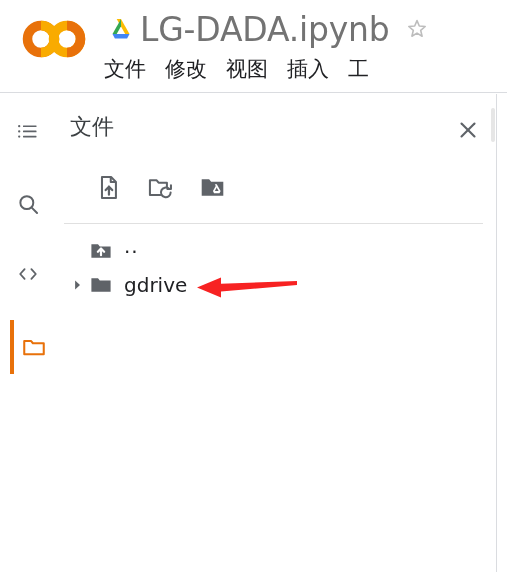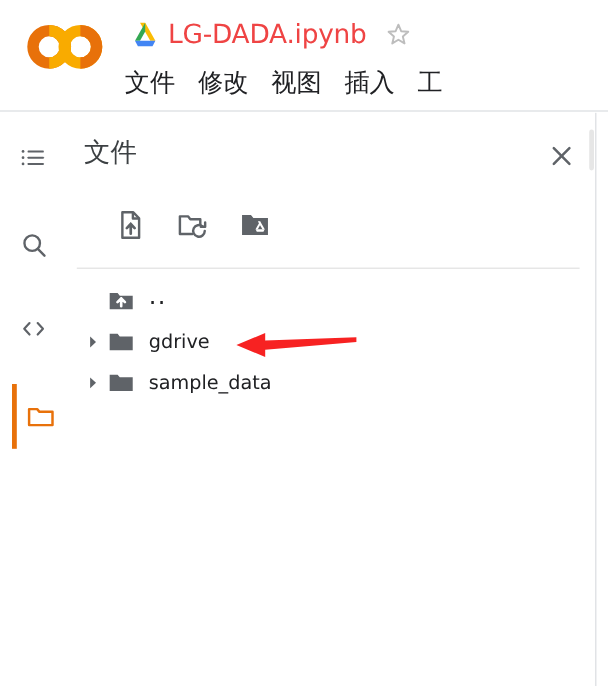--- a/index.html
+++ b/index.html
@@ -38,22 +38,22 @@
     height: 42px;
     display: flex;
     align-items: center;
   }
   .drive-badge {
     width: 26px; height: 24px;
     margin-right: 6px;
     flex: none;
   }
   .doc-title {
-    font-size: 22px;
-    color: #ef4444;
+    font-size: 33px;
+    color: #737373;
     letter-spacing: -0.2px;
     white-space: nowrap;
     font-family: "DejaVu Sans", sans-serif;
     font-weight: 400;
   }
   .star-btn {
     margin-left: 14px;
     width: 26px; height: 26px;
     flex: none;
     display: flex;
@@ -170,21 +170,21 @@
   }
   .row-icon {
     width: 26px; height: 26px;
     flex: none;
     margin-right: 10px;
     display: flex;
     align-items: center;
     justify-content: center;
   }
   .row-label {
-    font-size: 16px;
+    font-size: 20px;
     color: #202124;
     font-family: "DejaVu Sans", sans-serif;
     white-space: nowrap;
     line-height: 1;
   }
   .row-label.dots {
     font-size: 20px;
     letter-spacing: 1px;
     position: relative;
     top: -5px;
@@ -352,31 +352,18 @@
         </svg>
       </span>
       <span class="row-icon">
         <svg viewBox="0 0 24 24" width="24" height="24">
           <path d="M2.4 5.2 h6.6 l1.8 2.2 h10.8 v11.4 H2.4 Z" fill="#5f6368"></path>
         </svg>
       </span>
       <span class="row-label">gdrive</span>
     </div>
 
-    <div class="tree-row">
-      <span class="chevron">
-        <svg viewBox="0 0 24 24" width="18" height="18">
-          <path d="M9.5 6.0 L16.0 12 L9.5 18 Z" fill="#5f6368"></path>
-        </svg>
-      </span>
-      <span class="row-icon">
-        <svg viewBox="0 0 24 24" width="24" height="24">
-          <path d="M2.4 5.2 h6.6 l1.8 2.2 h10.8 v11.4 H2.4 Z" fill="#5f6368"></path>
-        </svg>
-      </span>
-      <span class="row-label">sample_data</span>
-    </div>
   </div>
 </div>
 
 <svg class="annot-arrow" viewBox="0 0 104 30">
   <path d="M2 15.5 L26 5.5 L26 11.8 L102 9.0 L102 13.0 L26 19.5 L26 25.5 Z" fill="#F72222"></path>
 </svg>
 
 </body></html>

